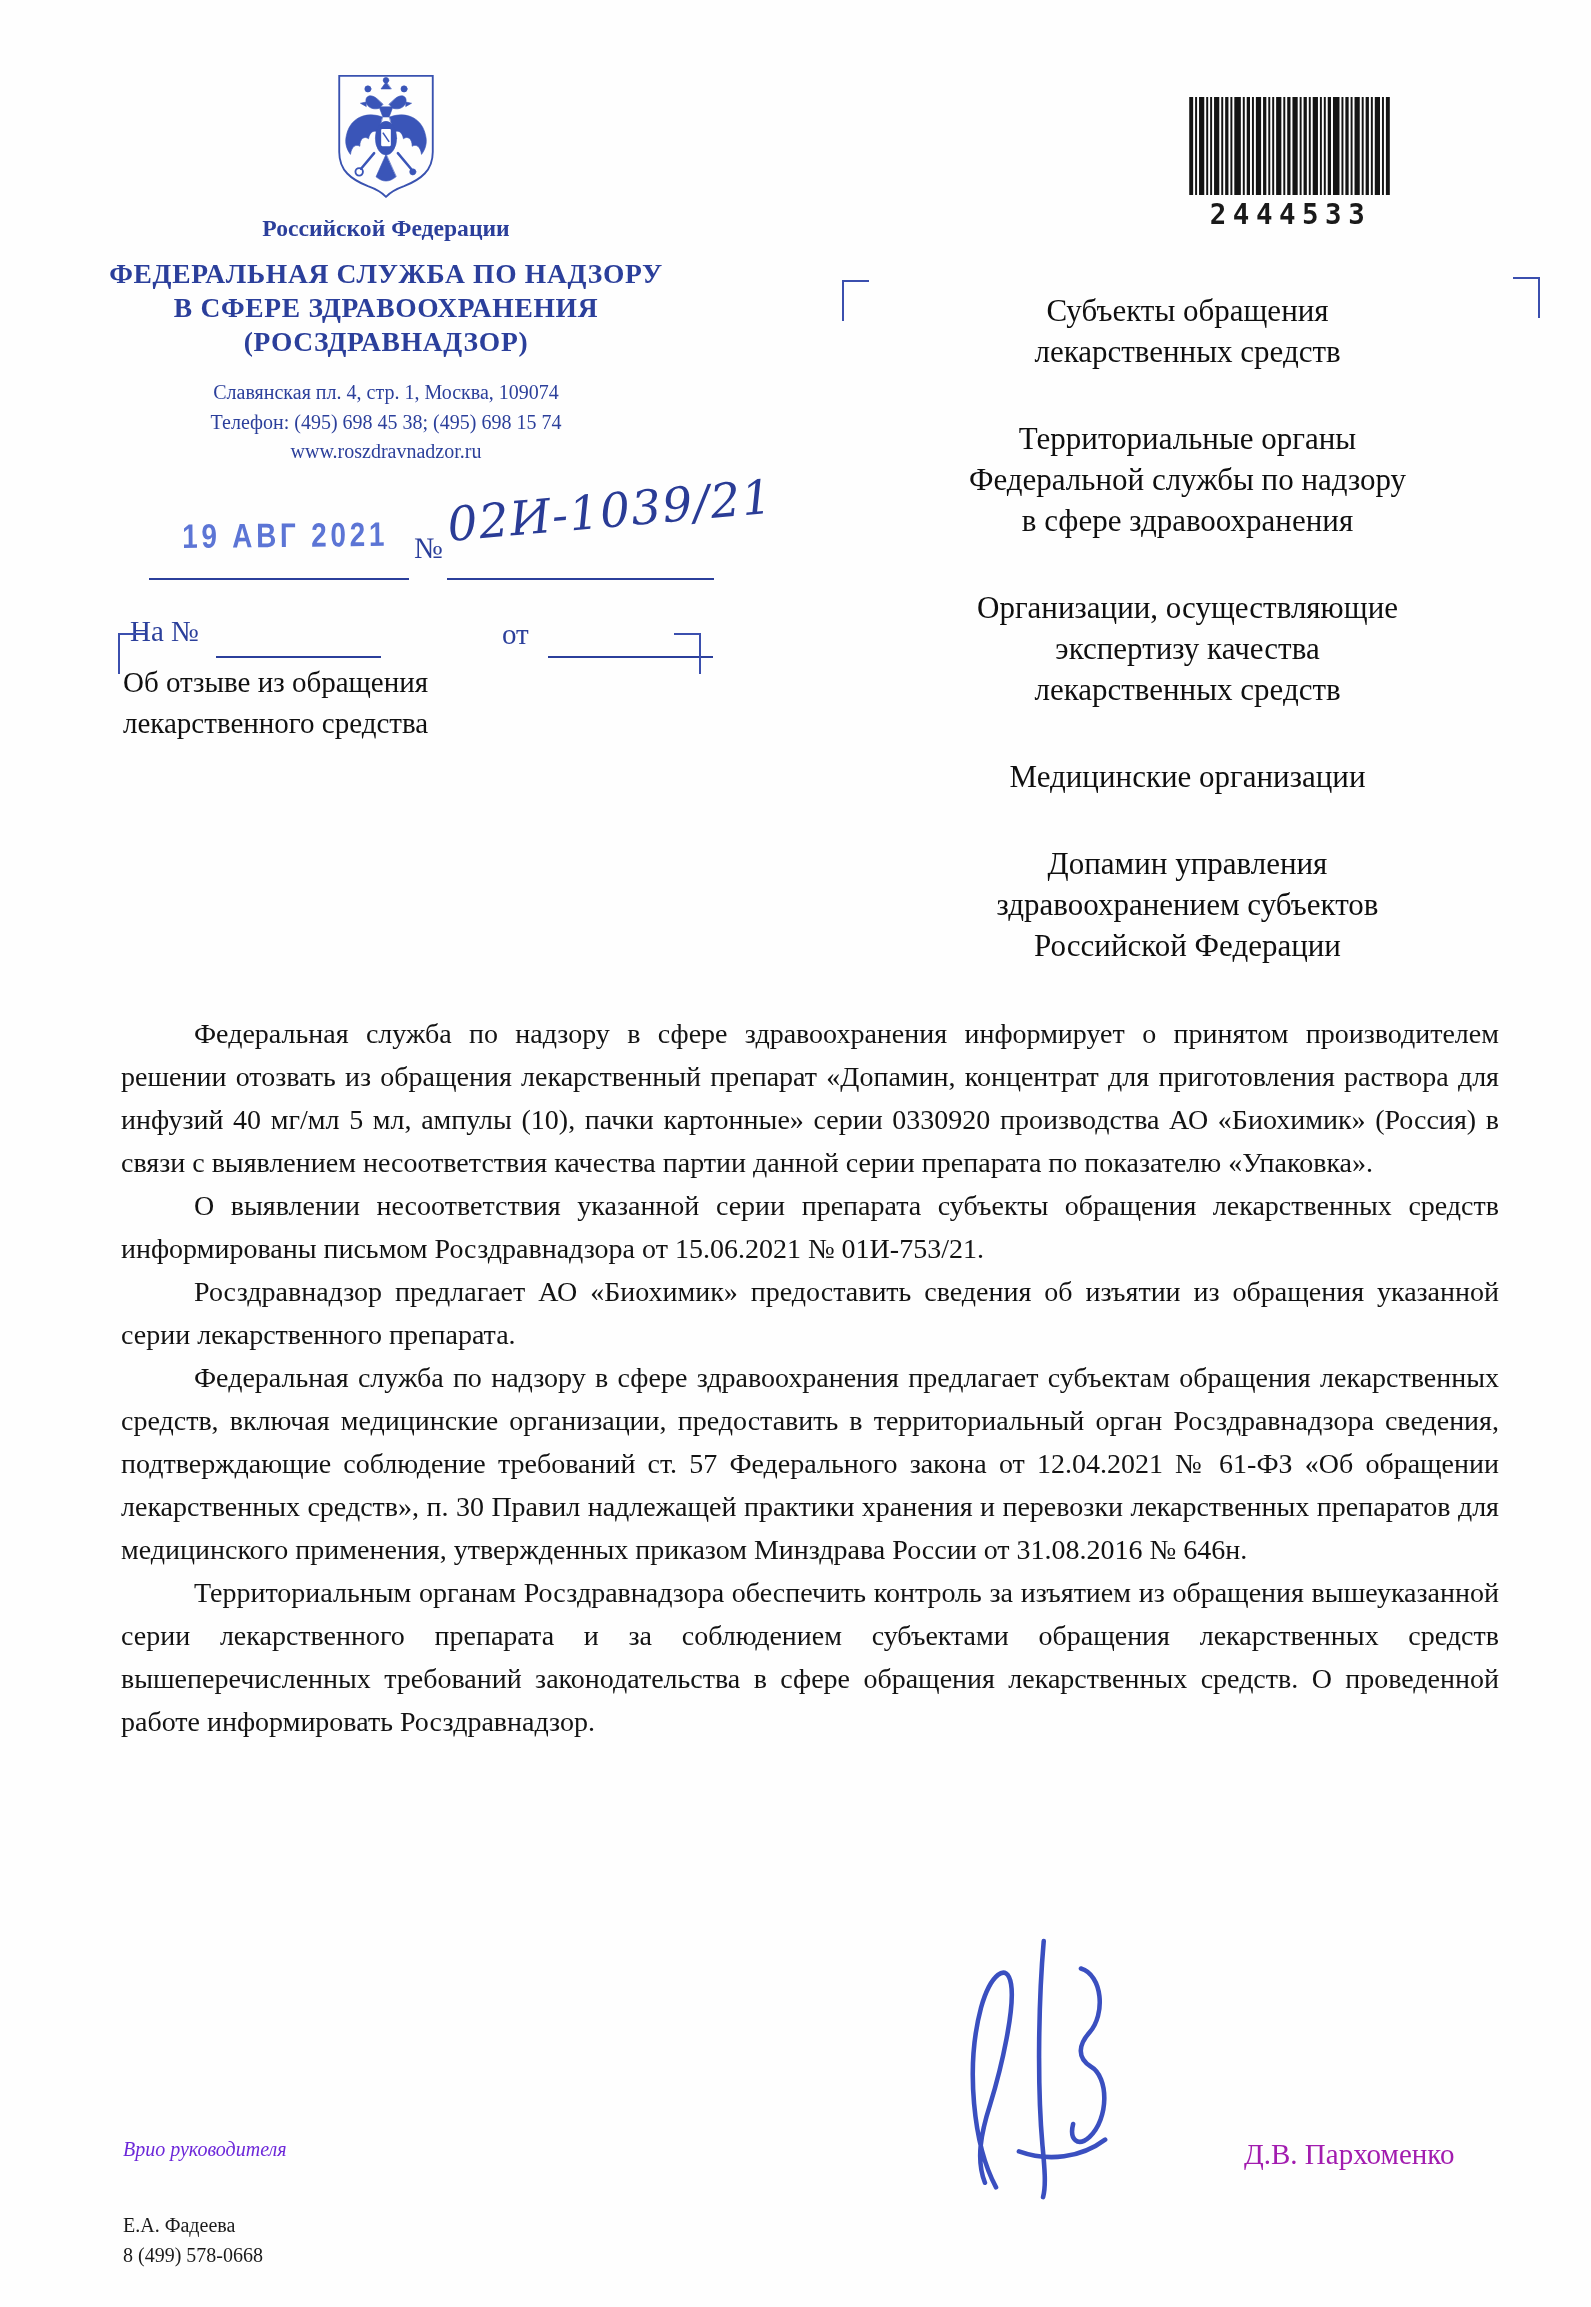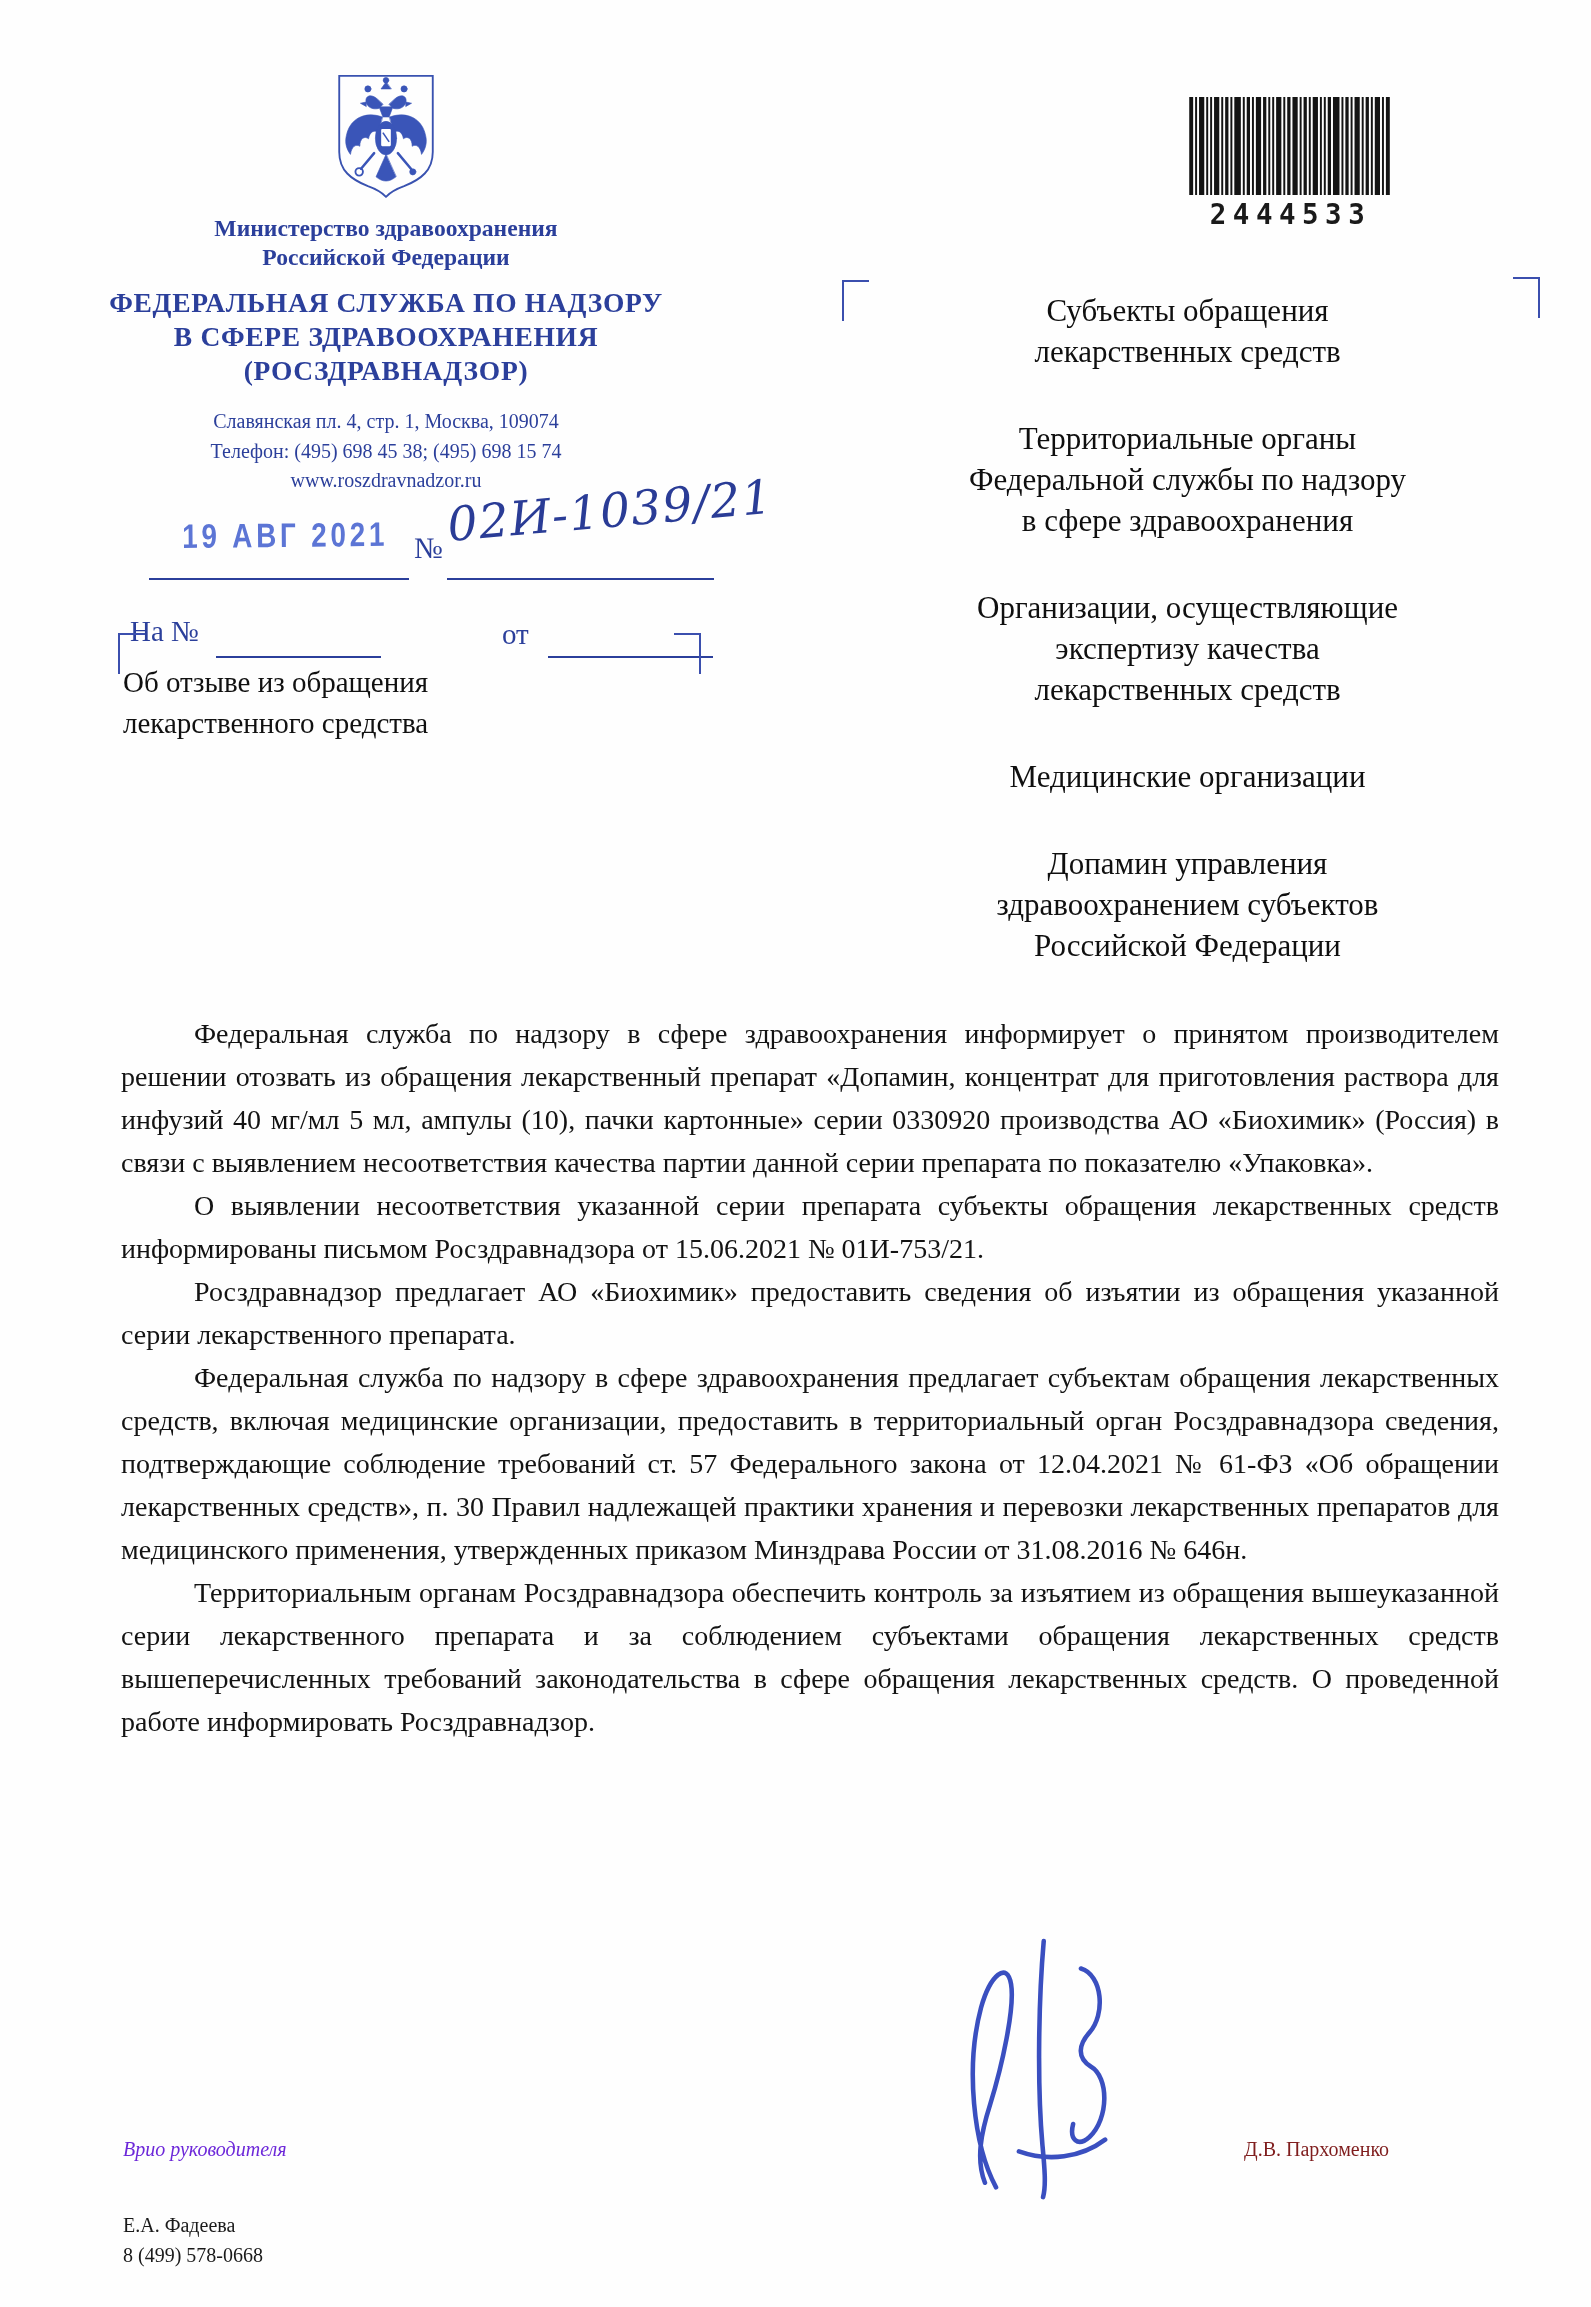--- a/index.html
+++ b/index.html
@@ -66,21 +66,21 @@
   .recipients{position:absolute;left:852px;top:290px;width:671px;text-align:center;color:#0f0f0f;}
   .rcp-group{margin-bottom:46px;font-size:31px;line-height:41px;}
   
   .body-text{position:absolute;left:121px;top:1012px;width:1378px;}
   .body-text p{
     margin:0;font-size:28px;line-height:43px;text-align:justify;
     text-indent:73px;color:#131313;
   }
   
   .sig-position{position:absolute;left:123px;top:2138px;font-size:20px;color:#6d28d9;font-style:italic;}
-  .sig-name{position:absolute;left:1244px;top:2138px;font-size:20px;color:#7f1d1d;}
+  .sig-name{position:absolute;left:1244px;top:2138px;font-size:29px;color:#a21caf;}
   .sig-scribble{position:absolute;left:934px;top:1929px;width:209px;height:275px;}
   
   .footer{position:absolute;left:123px;top:2210px;font-size:20px;line-height:30px;color:#1a1a1a;}
 </style>
 </head>
 <body>
 
 <div class="page">
 
   <div class="letterhead">
@@ -103,21 +103,20 @@
           <path d="M85,132 L69,168 C80,177 90,177 101,168 Z"></path>
           <path d="M66,130 L45,155" stroke-width="4" fill="none"></path>
           <circle cx="42" cy="160" r="6" fill="none" stroke-width="3"></circle>
           <path d="M104,130 L125,155" stroke-width="4" fill="none"></path>
           <circle cx="128" cy="160" r="5"></circle>
         </g>
         <rect x="76" y="90" width="18" height="30" rx="3" fill="#ffffff" stroke="#3a55b8" stroke-width="2.5"></rect>
         <path d="M80,97 l10,15" stroke="#3a55b8" stroke-width="2.5" fill="none"></path>
       </svg>
     </div>
-    <div class="ministry-line">Министерство здравоохранения</div>
     <div class="ministry-line">Российской Федерации</div>
     <div class="service-block">
       <div class="service-line">ФЕДЕРАЛЬНАЯ СЛУЖБА ПО НАДЗОРУ</div>
       <div class="service-line">В СФЕРЕ ЗДРАВООХРАНЕНИЯ</div>
       <div class="service-line">(РОСЗДРАВНАДЗОР)</div>
     </div>
     <div class="address-block">
       <div class="address-line">Славянская пл. 4, стр. 1, Москва, 109074</div>
       <div class="address-line">Телефон: (495) 698 45 38; (495) 698 15 74</div>
       <div class="address-line">www.roszdravnadzor.ru</div>

